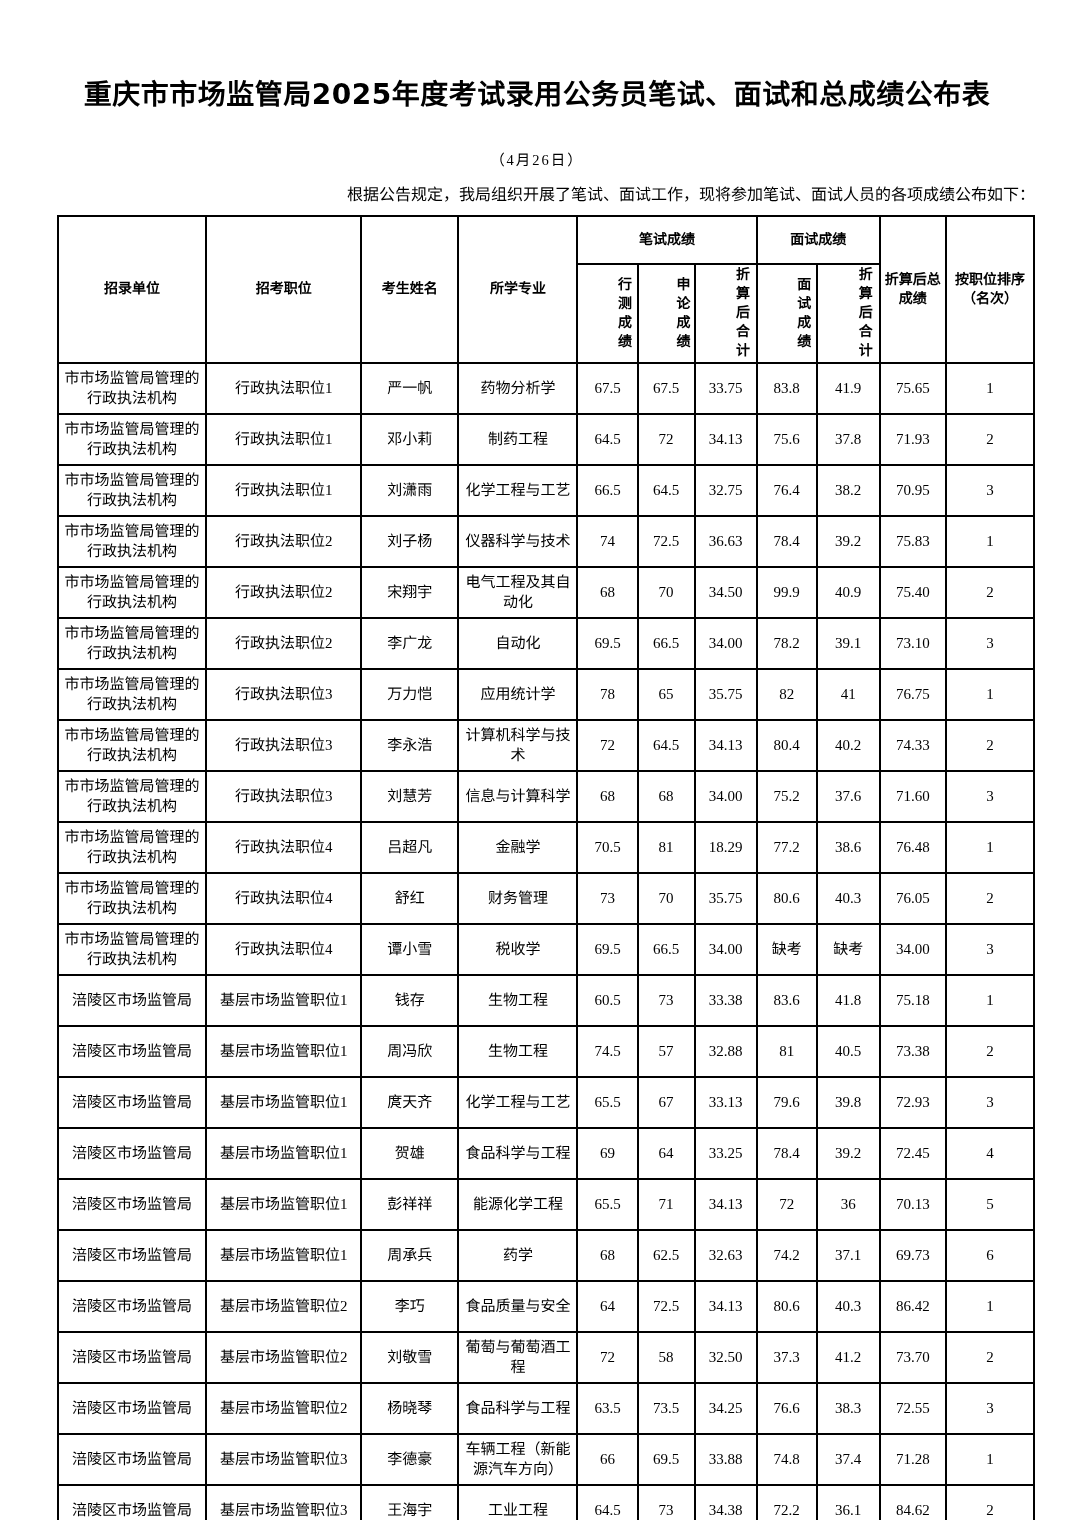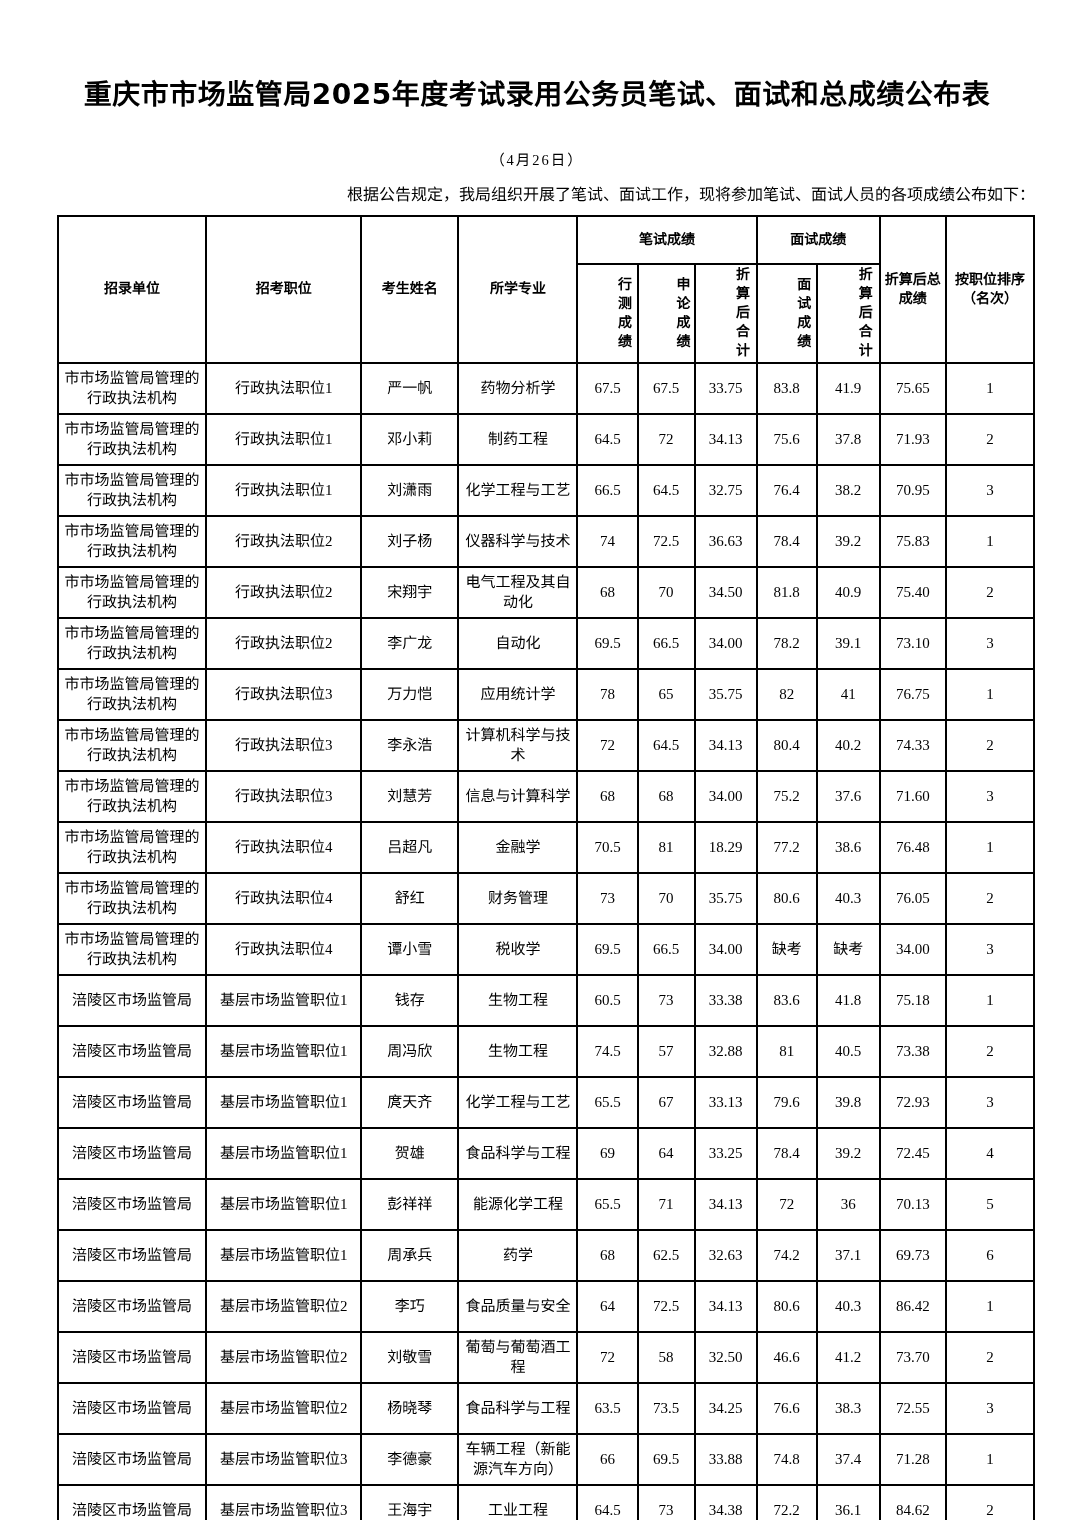--- a/index.html
+++ b/index.html
@@ -175,21 +175,21 @@
           <td>1</td>
         </tr>
         <tr>
           <td>市市场监管局管理的行政执法机构</td>
           <td>行政执法职位2</td>
           <td>宋翔宇</td>
           <td>电气工程及其自动化</td>
           <td>68</td>
           <td>70</td>
           <td>34.50</td>
-          <td>81.8</td>
+          <td>99.9</td>
           <td>40.9</td>
           <td>75.40</td>
           <td>2</td>
         </tr>
         <tr>
           <td>市市场监管局管理的行政执法机构</td>
           <td>行政执法职位2</td>
           <td>李广龙</td>
           <td>自动化</td>
           <td>69.5</td>
@@ -370,21 +370,21 @@
           <td>1</td>
         </tr>
         <tr>
           <td>涪陵区市场监管局</td>
           <td>基层市场监管职位2</td>
           <td>刘敬雪</td>
           <td>葡萄与葡萄酒工程</td>
           <td>72</td>
           <td>58</td>
           <td>32.50</td>
-          <td>46.6</td>
+          <td>37.3</td>
           <td>41.2</td>
           <td>73.70</td>
           <td>2</td>
         </tr>
         <tr>
           <td>涪陵区市场监管局</td>
           <td>基层市场监管职位2</td>
           <td>杨晓琴</td>
           <td>食品科学与工程</td>
           <td>63.5</td>

